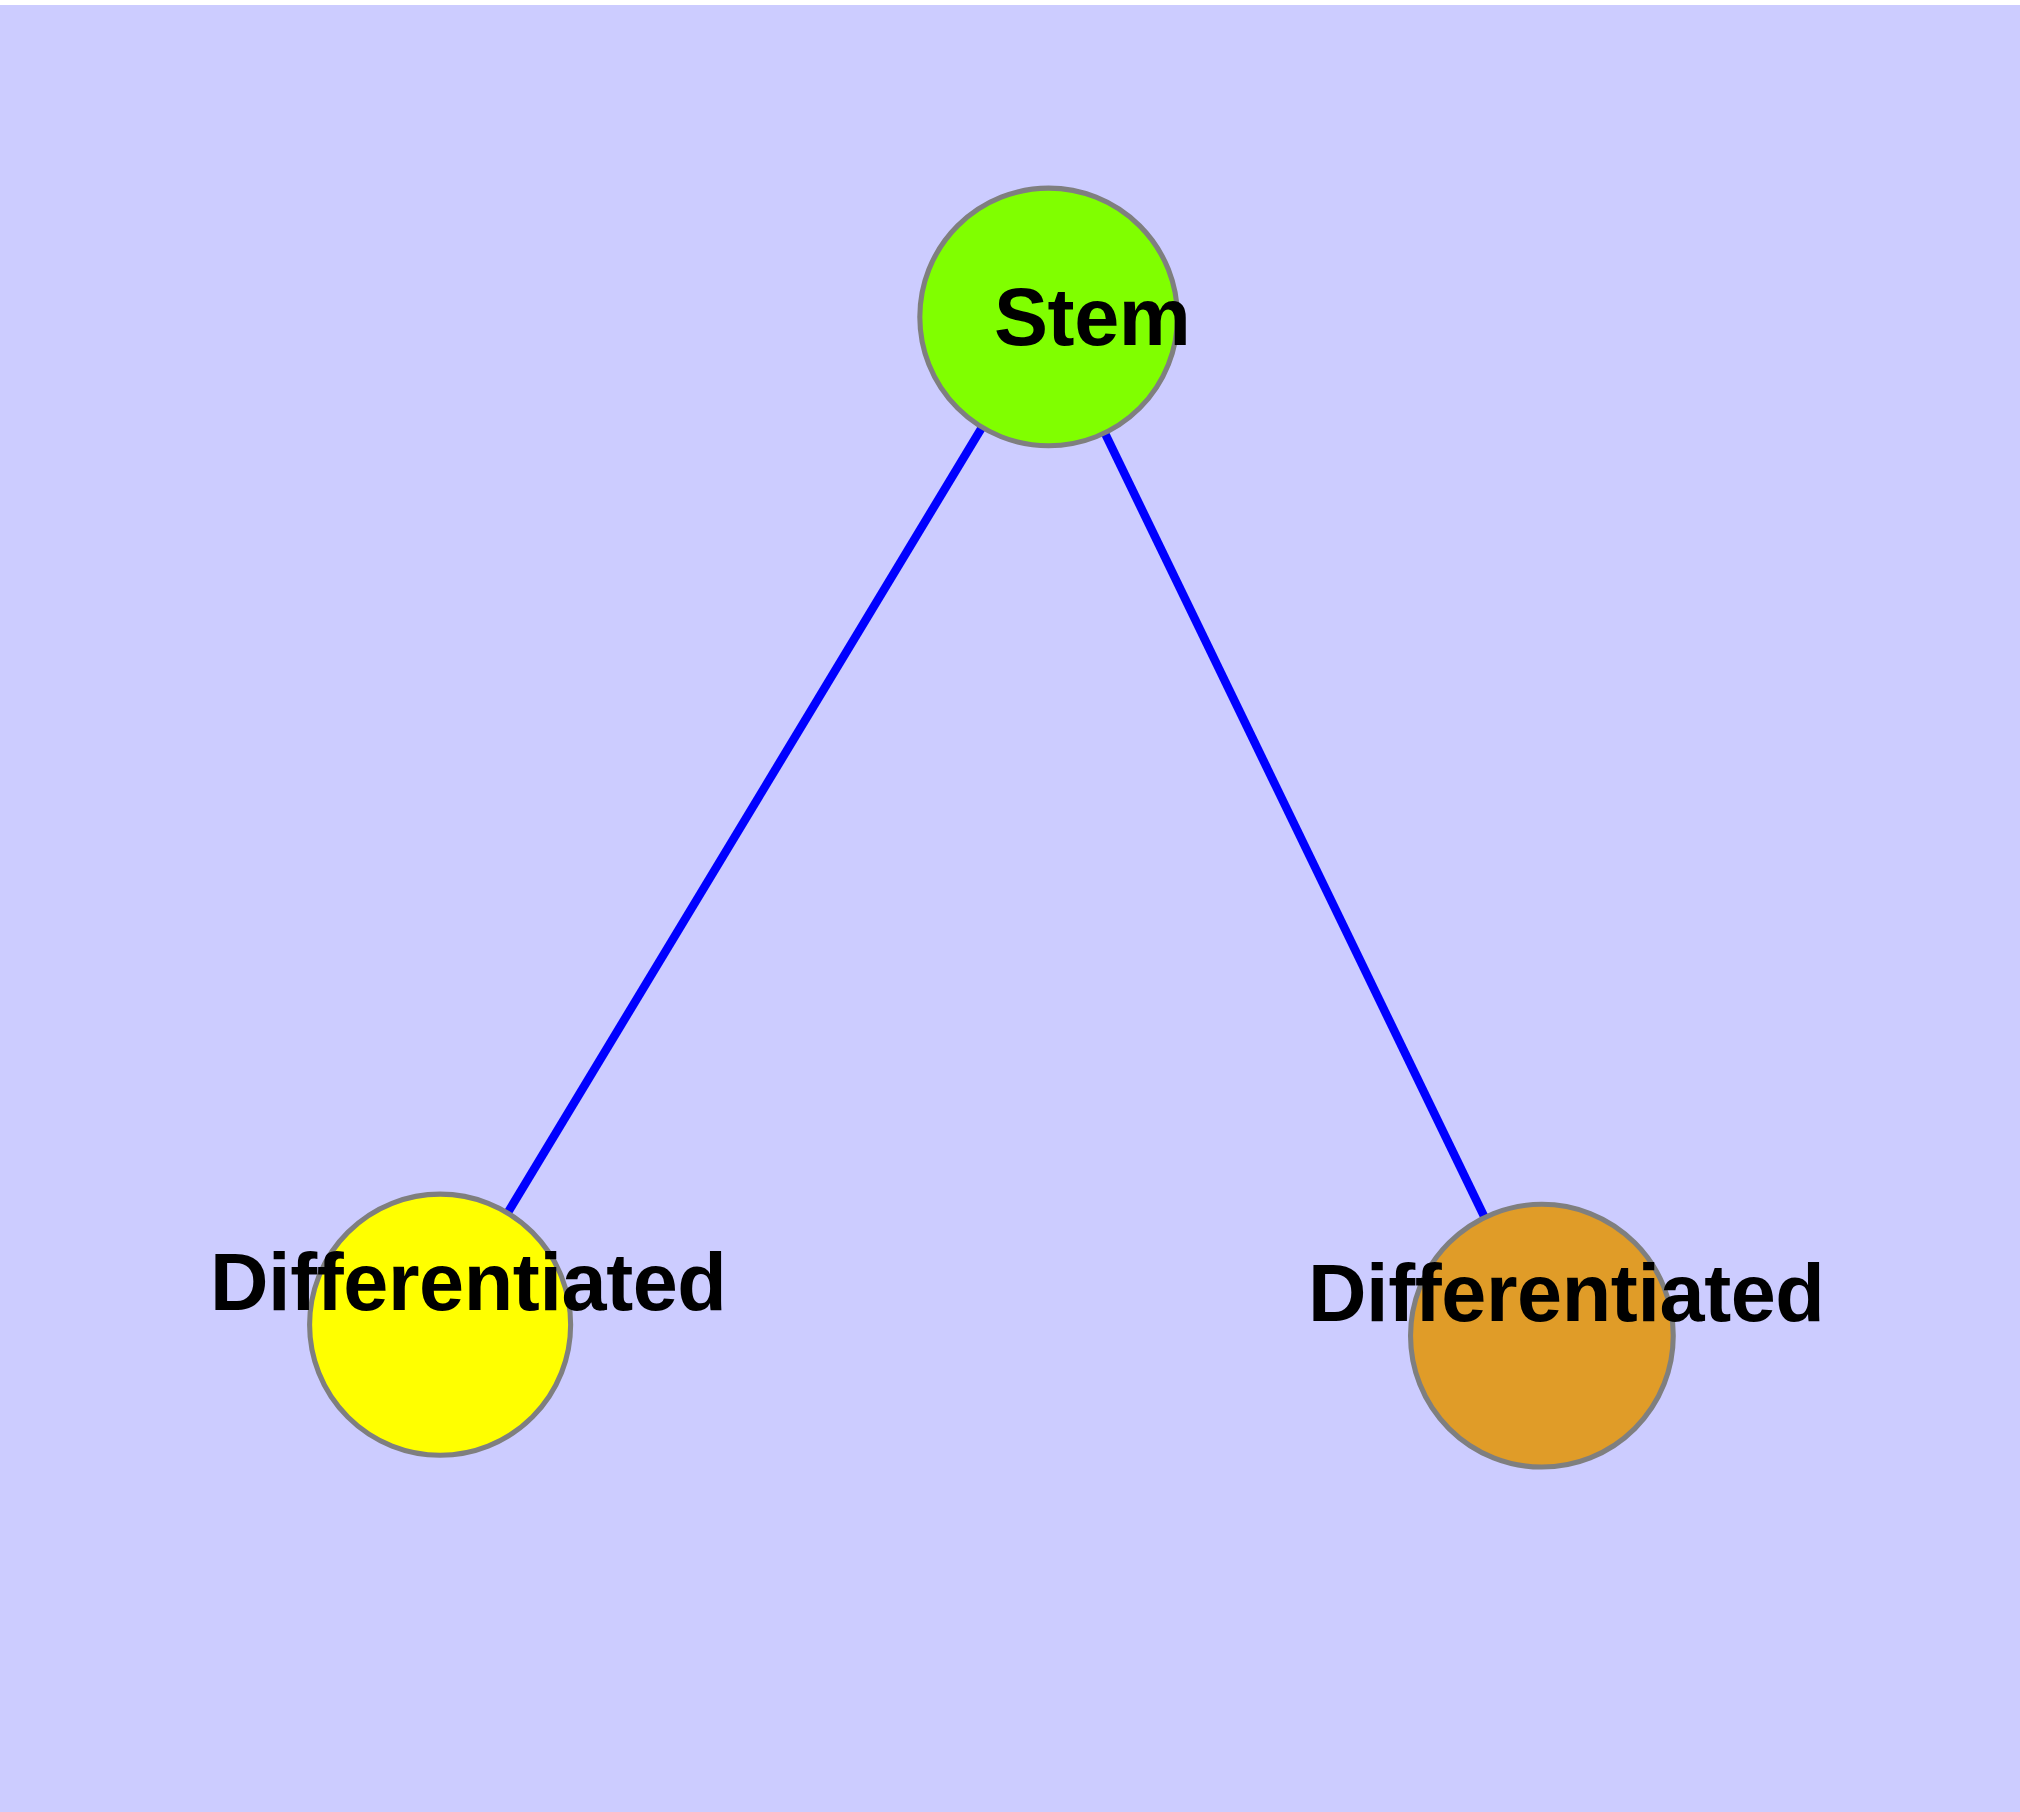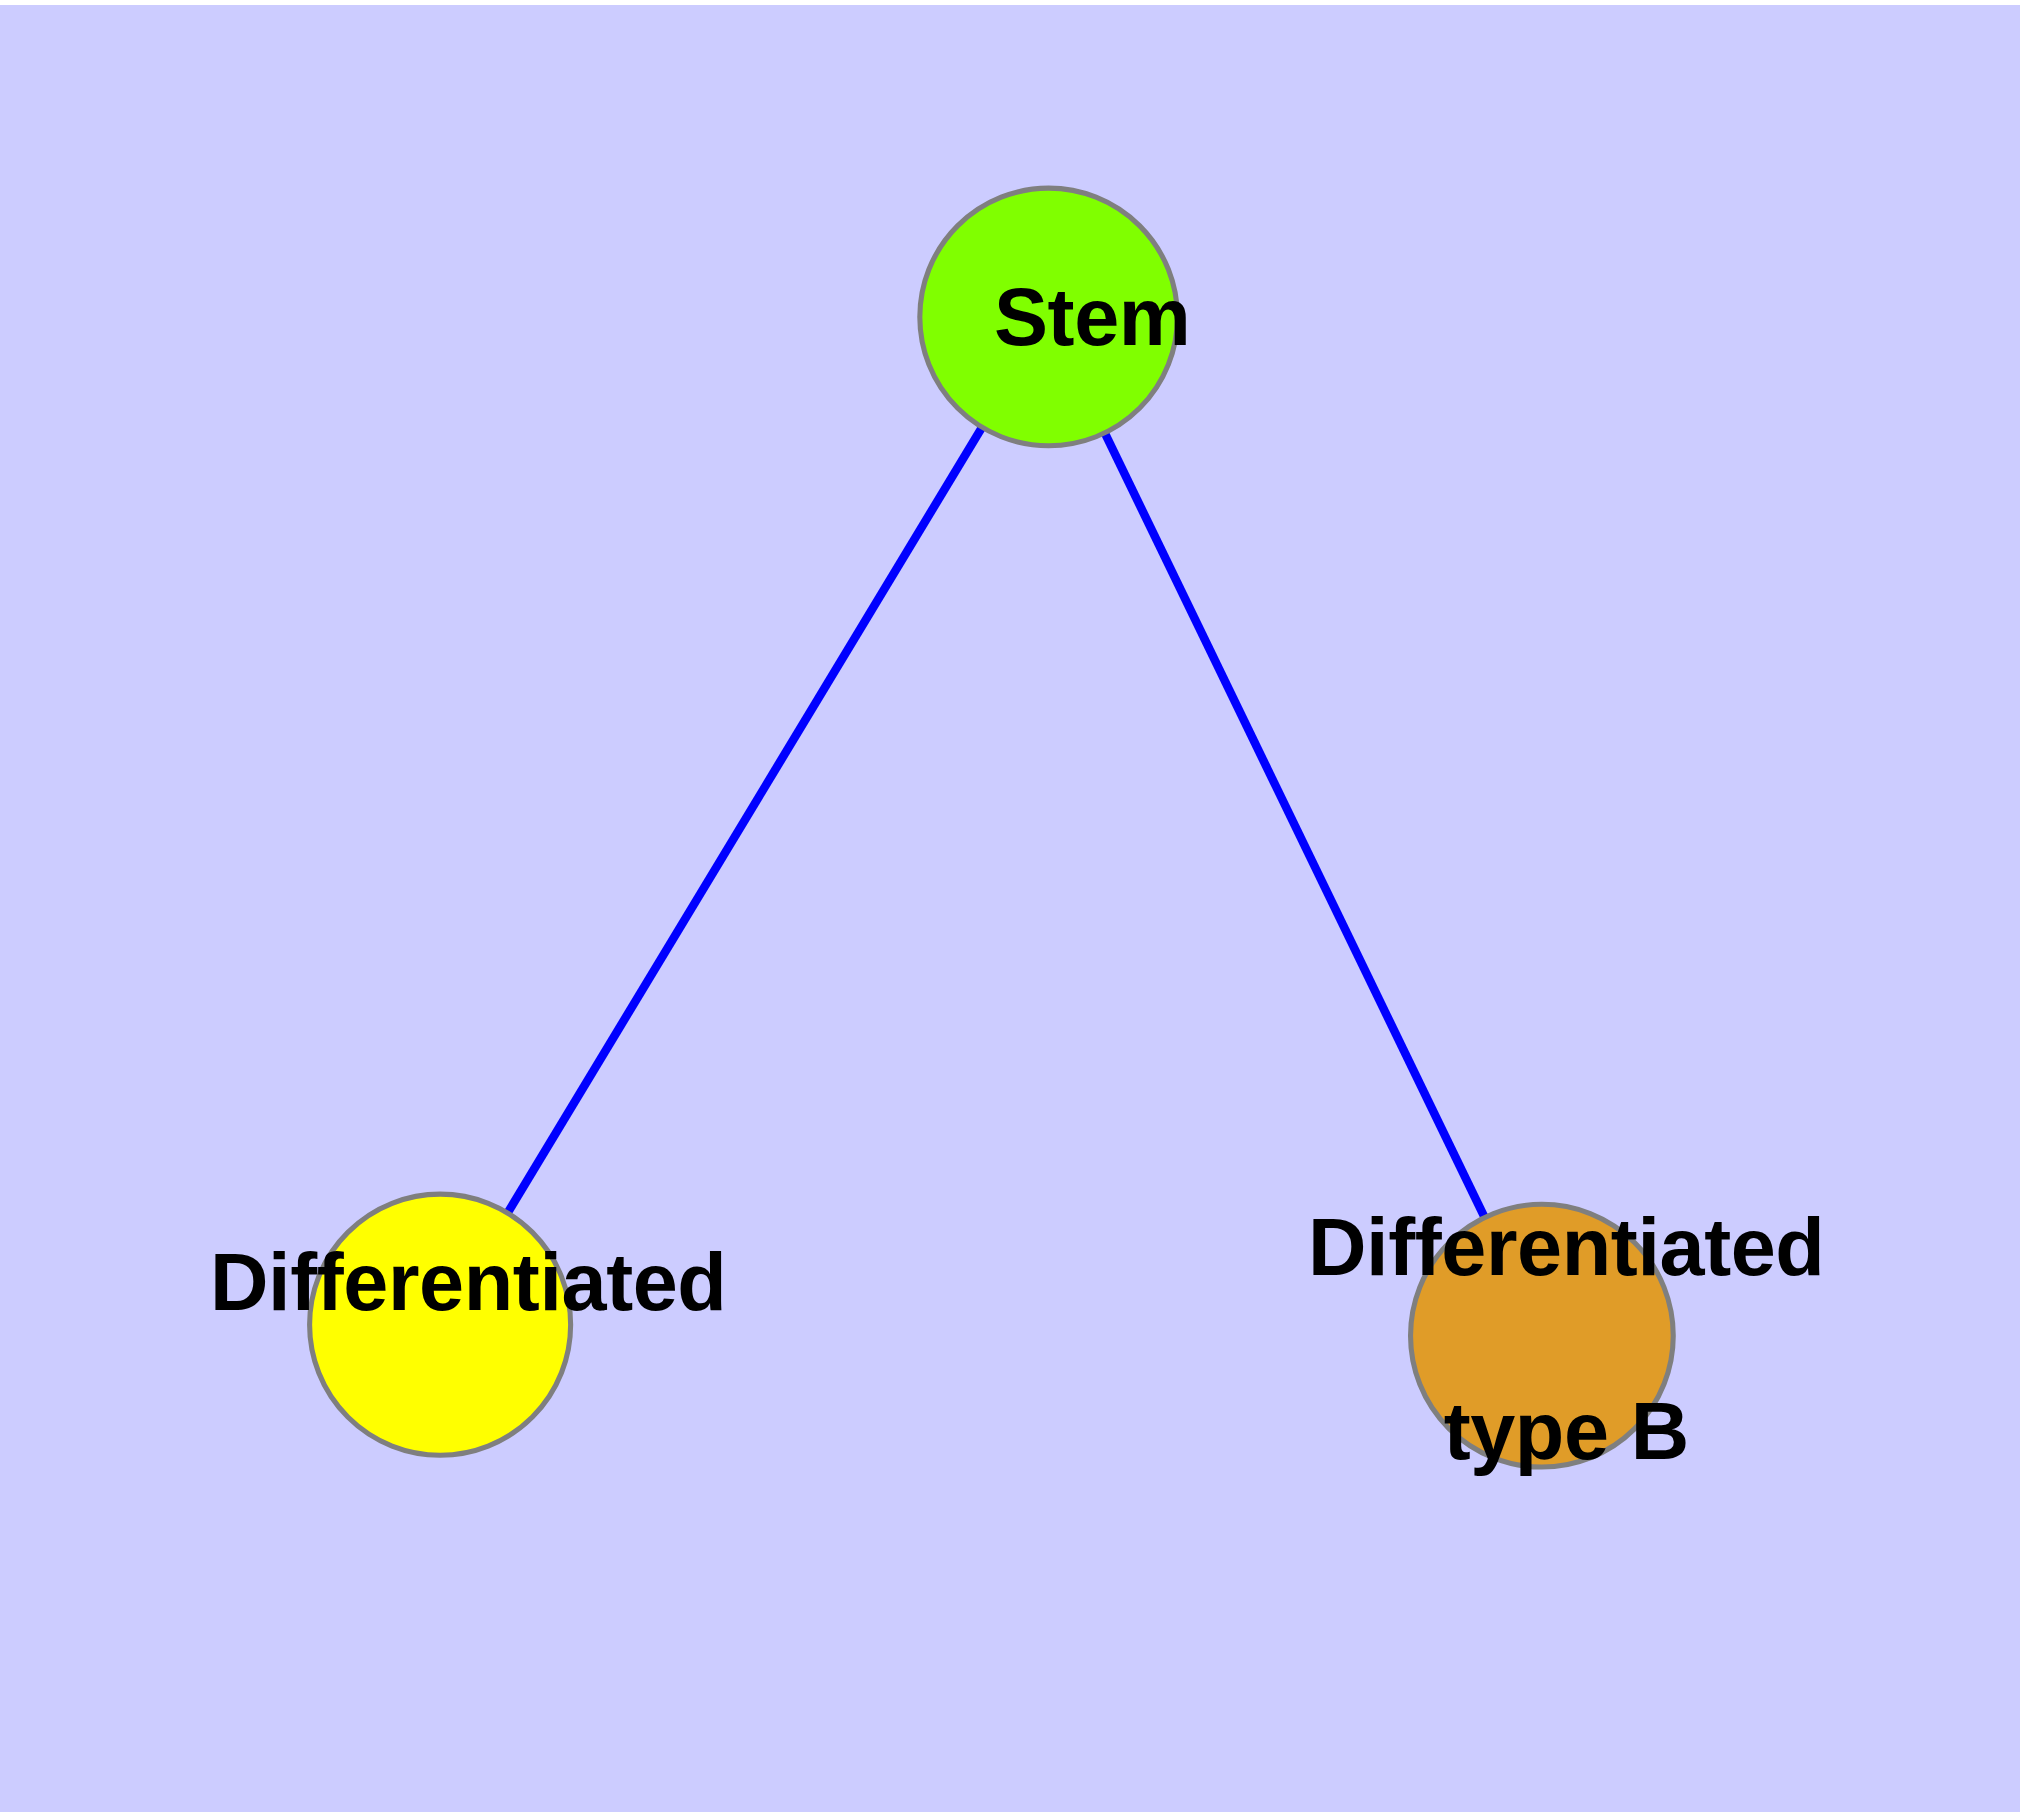--- a/index.html
+++ b/index.html
@@ -67,17 +67,16 @@
   <div class="node-label" style="left:1048px; top:317px;">
     <span>Stem</span>
   </div>
 
   <div class="node-label" style="left:424px; top:1328px;">
     <span>Differentiated</span><br>
   </div>
 
   <div class="node-label" style="left:1522px; top:1339px;">
     <span>Differentiated</span><br>
-    <span>type B</span>
   </div>
 
 </div>
 
 
 </body></html>

